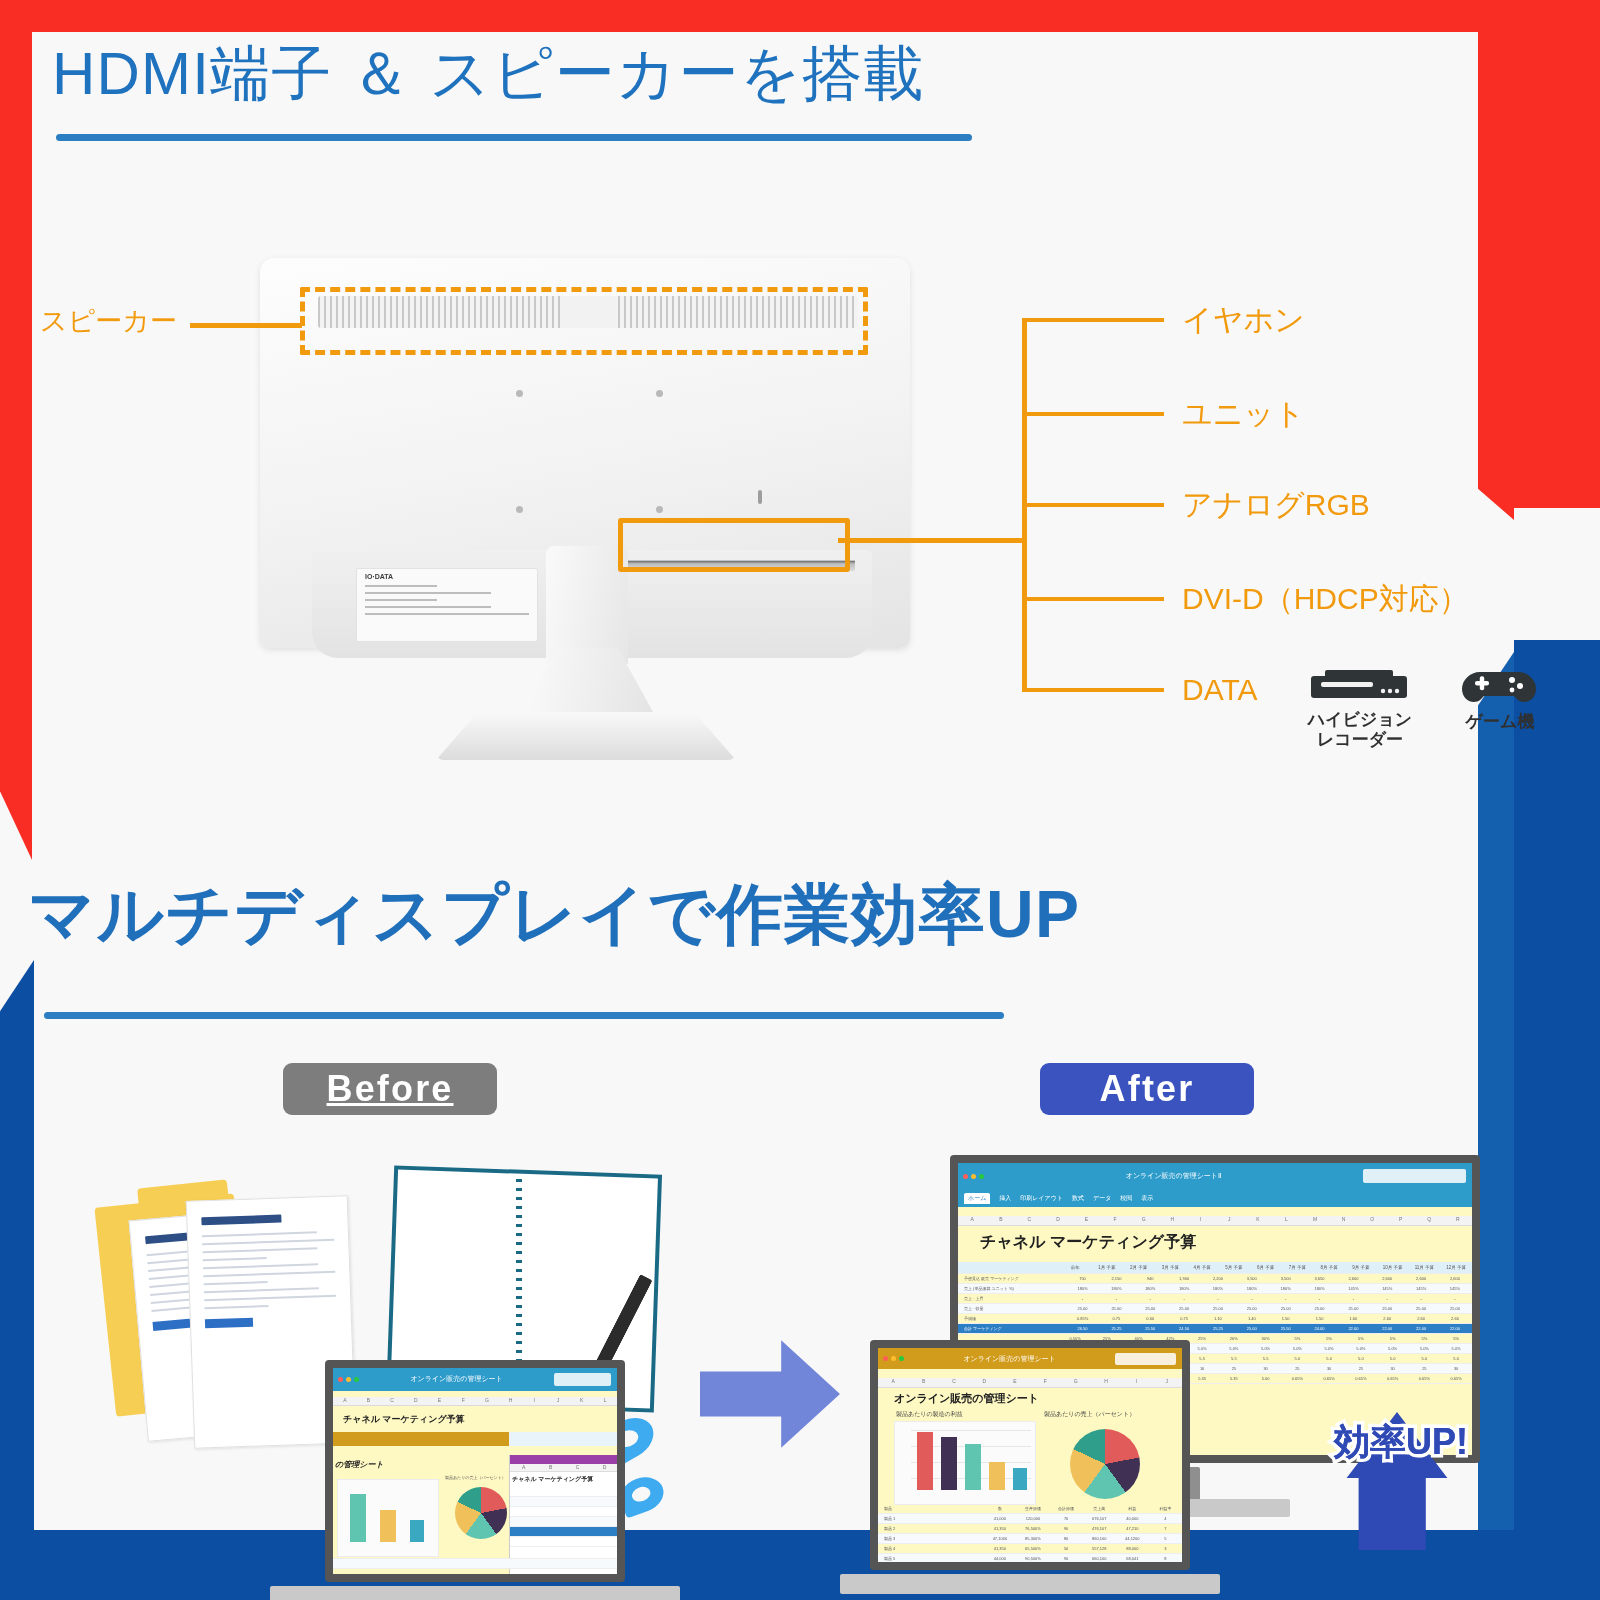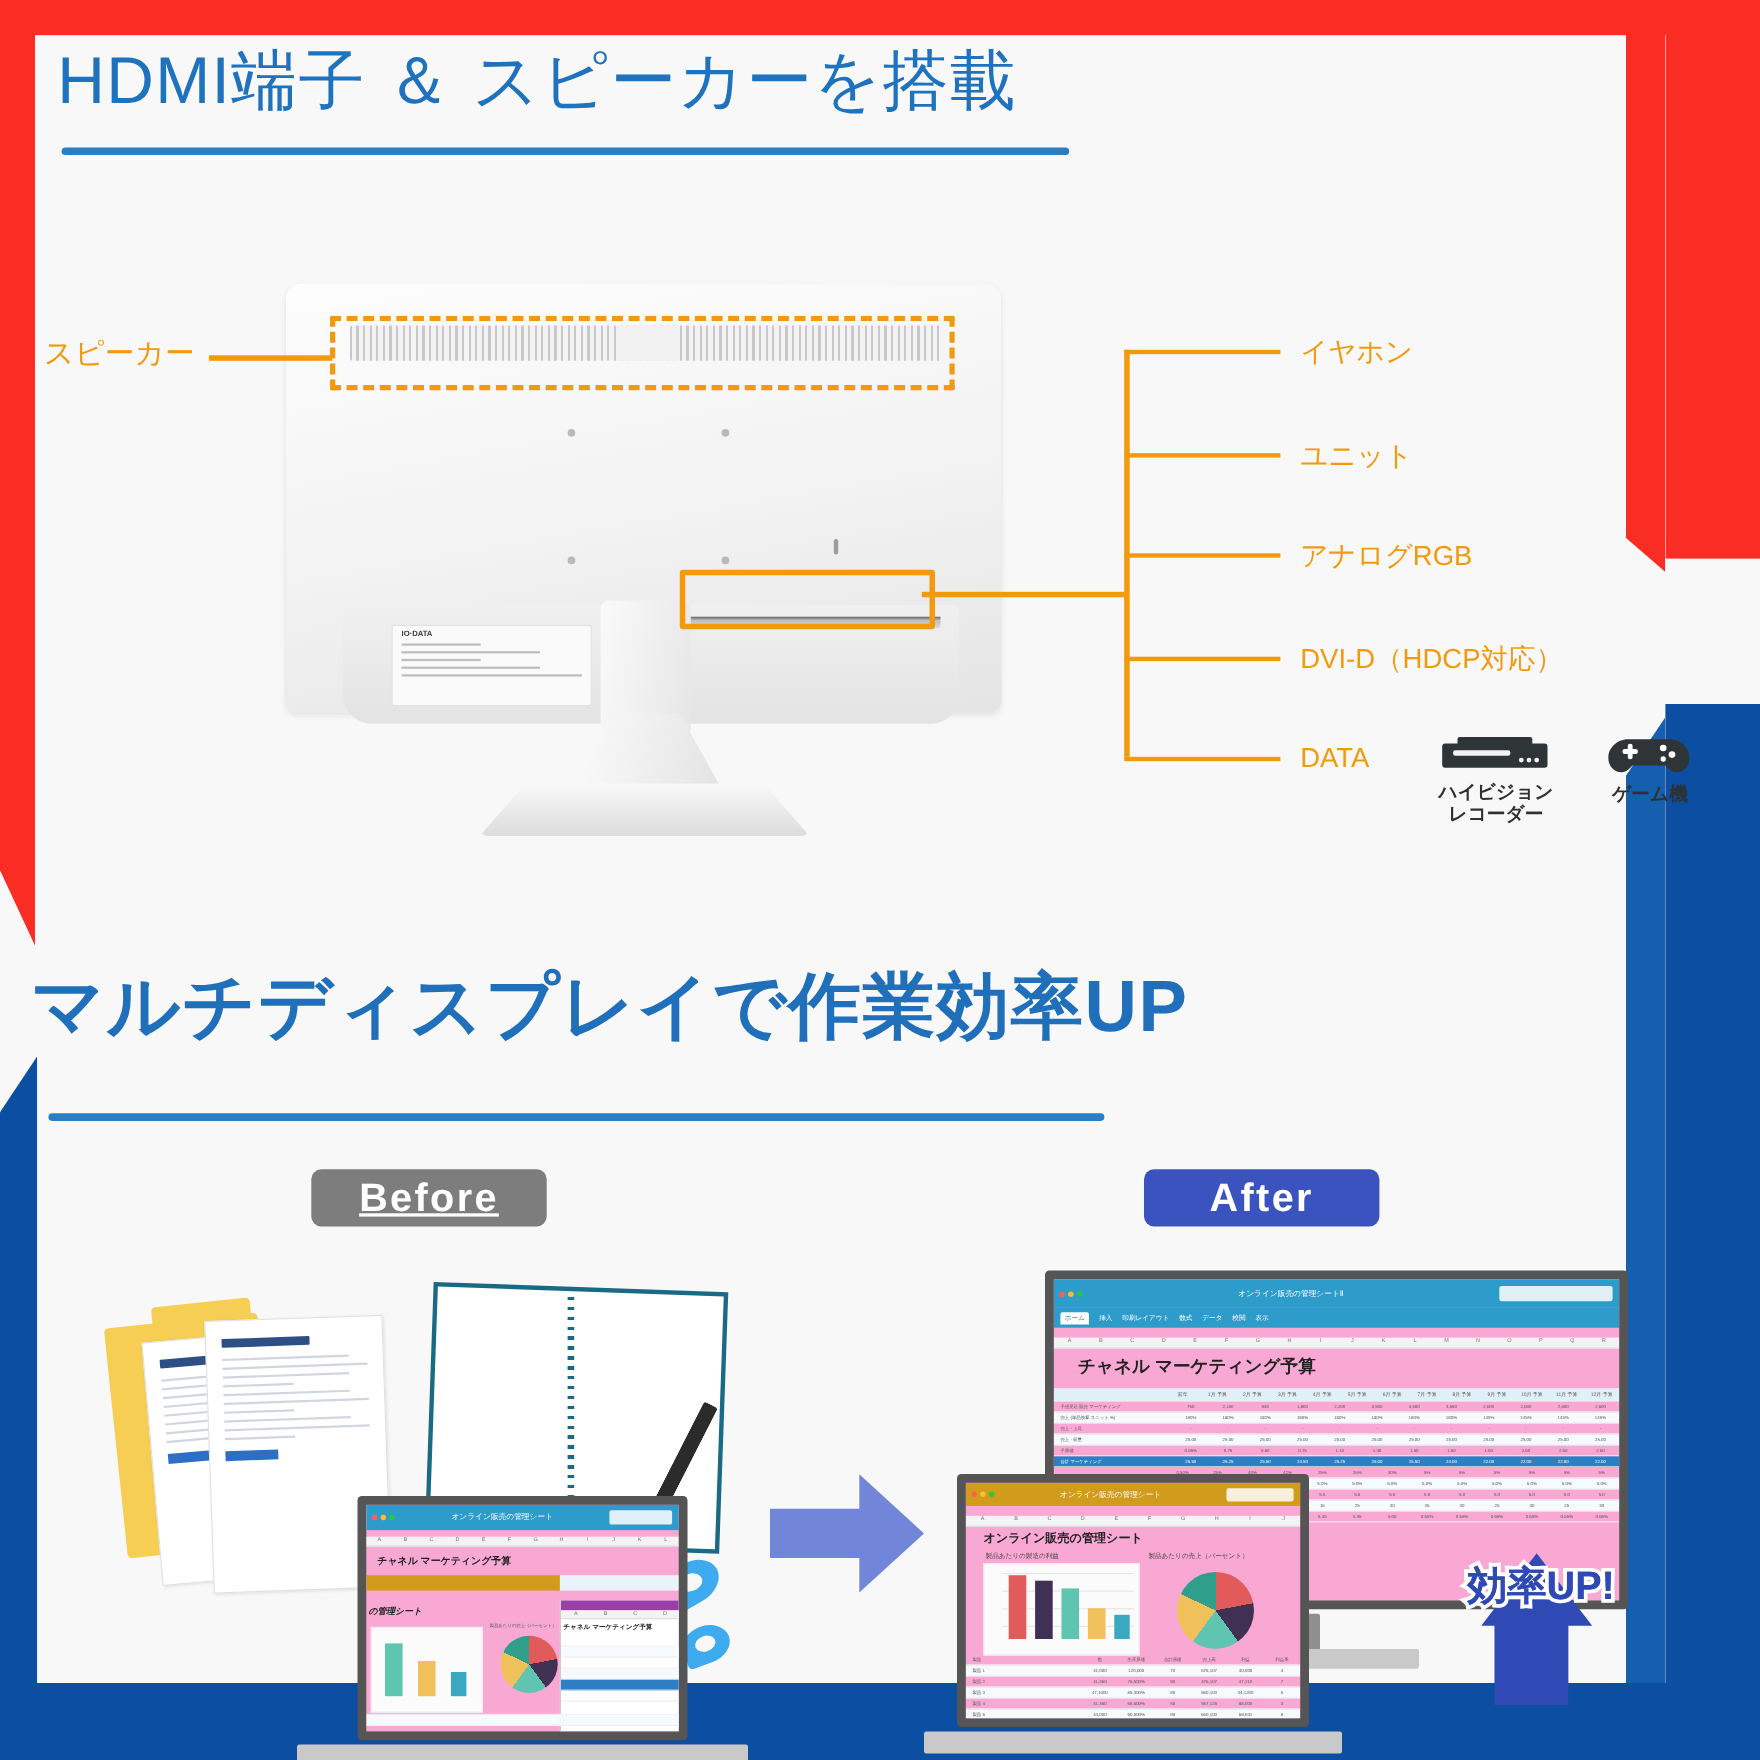--- a/index.html
+++ b/index.html
@@ -127,21 +127,21 @@
   
   .conn{position:absolute;background:#f29a0e;}
   #spk-line{left:190px;top:323px;width:112px;height:5px;}
   #spk-label{position:absolute;left:40px;top:303px;font-size:27px;color:#f29a0e;white-space:nowrap;}
   #port-line{left:838px;top:538px;width:186px;height:5px;}
 
   
   #bracket-v{left:1022px;top:318px;width:5px;height:370px;}
   .bracket-h{position:absolute;background:#f29a0e;height:4px;width:142px;left:1022px;}
   .port-label{
-    position:absolute;left:1182px;font-size:25px;color:#f29a0e;white-space:nowrap;
+    position:absolute;left:1182px;font-size:30px;color:#f29a0e;white-space:nowrap;
     transform:translateY(-50%);
   }
 
   
   .dev-icon{position:absolute;}
   .dev-caption{
     position:absolute;font-size:17px;color:#303030;font-weight:700;
     text-align:center;line-height:1.15;white-space:pre-line;
   }
 
@@ -194,21 +194,21 @@
   #clip1 .hole{position:absolute;left:14px;top:10px;width:22px;height:16px;background:#f8f8f8;border-radius:50%;transform:rotate(12deg);}
   #clip2{left:530px;top:318px;width:44px;height:34px;transform:rotate(-20deg);}
   #clip2 .hole{position:absolute;left:12px;top:9px;width:19px;height:14px;background:#f8f8f8;border-radius:50%;}
 
   
   .laptop{position:absolute;}
   .laptop .bezel{
     position:absolute;left:0;top:0;width:100%;height:100%;
     background:#555;border-radius:4px;padding:8px;box-sizing:border-box;
   }
-  .laptop .screen{width:100%;height:100%;background:#f9a8d4;overflow:hidden;position:relative;}
+  .laptop .screen{width:100%;height:100%;background:#fef9c3;overflow:hidden;position:relative;}
   .laptop .foot{
     position:absolute;background:#c9c9c9;border-radius:2px;
   }
 
   
   .ss-title{
     position:absolute;left:0;top:0;width:100%;height:11%;
     display:flex;align-items:center;
   }
   .ss-dots{display:flex;gap:3px;margin-left:5px;}

